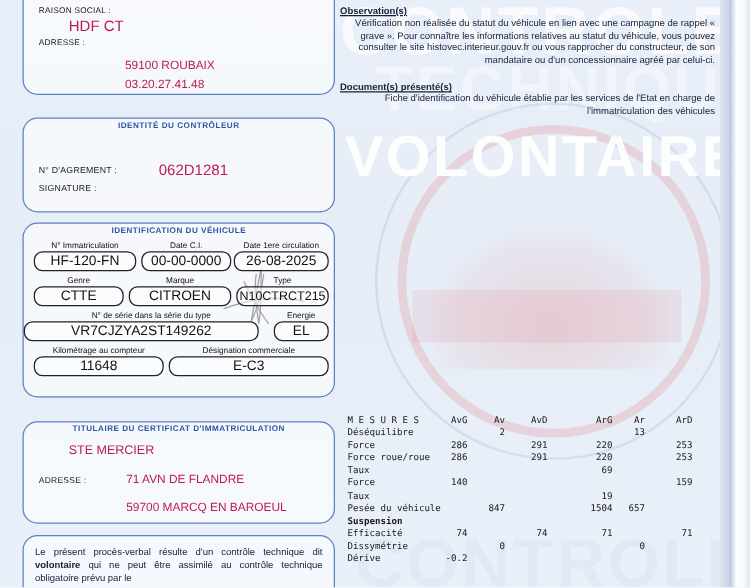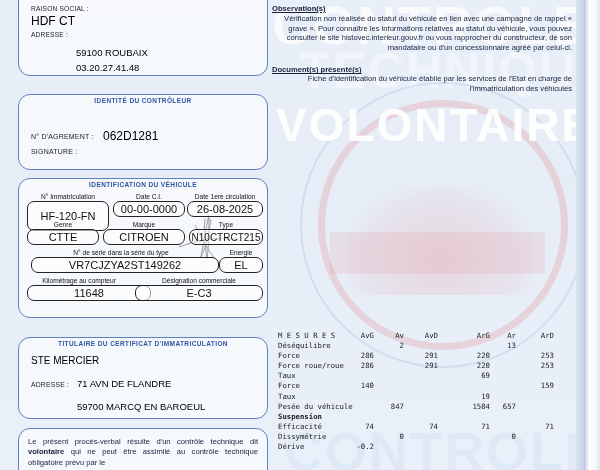--- a/index.html
+++ b/index.html
@@ -129,22 +129,23 @@
   .lbl {
     position: absolute;
     font-size: 7px;
     color: #1b1b1b;
     letter-spacing: .2px;
     white-space: nowrap;
   }
   .val {
     position: absolute;
     font-size: 11px;
-    color: #000000;
+    color: #be185d;
     white-space: nowrap;
+    margin-left: 24px;
   }
   .val-sm { font-size: 9.5px; }
 
   
   .fbox {
     position: absolute;
     border: 1.3px solid #222;
     border-radius: 7px;
     background: rgba(255,255,255,.55);
     display: flex;
@@ -273,45 +274,45 @@
       <path d="M8 34 C24 28, 46 22, 72 28" stroke="#15151a" stroke-width="1.1" fill="none"></path>
       <path d="M24 12 C30 24, 36 36, 44 46" stroke="#15151a" stroke-width="1" fill="none"></path>
       <path d="M40 6 C38 20, 36 32, 30 44" stroke="#15151a" stroke-width="1" fill="none"></path>
     </svg>
   </div>
 
   <div class="panel" style="left:18px; top:178px; width:250px; height:140px;">
     <div class="panel-title">IDENTIFICATION DU VÉHICULE</div>
 
     <div class="fcap" style="left:8px; top:14px; width:82px;">N° Immatriculation</div>
-    <div class="fbox" style="left:8px; top:22px; width:82px; height:30px;">HF-120-FN</div>
+    <div class="fbox" style="left:8px; top:22px; width:82px; height:16px;">HF-120-FN</div>
 
     <div class="fcap" style="left:94px; top:14px; width:72px;">Date C.I.</div>
     <div class="fbox" style="left:94px; top:22px; width:72px; height:16px;">00-00-0000</div>
 
     <div class="fcap" style="left:168px; top:14px; width:76px;">Date 1ere circulation</div>
     <div class="fbox" style="left:168px; top:22px; width:76px; height:16px;">26-08-2025</div>
 
     <div class="fcap" style="left:8px; top:42px; width:72px;">Genre</div>
     <div class="fbox" style="left:8px; top:50px; width:72px; height:16px;">CTTE</div>
 
     <div class="fcap" style="left:84px; top:42px; width:82px;">Marque</div>
     <div class="fbox" style="left:84px; top:50px; width:82px; height:16px;">CITROEN</div>
 
     <div class="fcap" style="left:170px; top:42px; width:74px;">Type</div>
     <div class="fbox" style="left:170px; top:50px; width:74px; height:16px; font-size:10px;">N10CTRCT215</div>
 
     <div class="fcap" style="left:8px; top:70px; width:188px;">N° de série dans la série du type</div>
-    <div class="fbox" style="left:12px; top:78px; width:188px; height:16px;">VR7CJZYA2ST149262</div>
+    <div class="fbox" style="left:0; top:78px; width:188px; height:16px;">VR7CJZYA2ST149262</div>
 
     <div class="fcap" style="left:200px; top:70px; width:44px;">Energie</div>
     <div class="fbox" style="left:200px; top:78px; width:44px; height:16px;">EL</div>
 
     <div class="fcap" style="left:8px; top:98px; width:104px;">Kilométrage au compteur</div>
-    <div class="fbox" style="left:8px; top:106px; width:124px; height:16px;">11648</div>
+    <div class="fbox" style="left:8px; top:106px; width:104px; height:16px;">11648</div>
 
     <div class="fcap" style="left:116px; top:98px; width:128px;">Désignation commerciale</div>
     <div class="fbox" style="left:116px; top:106px; width:128px; height:16px;">E-C3</div>
   </div>
 
   <div class="panel" style="left:18px; top:337px; width:250px; height:82px;">
     <div class="panel-title">TITULAIRE DU CERTIFICAT D'IMMATRICULATION</div>
     <div class="val" style="left:12px; top:17px; font-size:10px;">STE MERCIER</div>
     <div class="lbl" style="left:12px; top:43px; font-size:6.8px;">ADRESSE :</div>
     <div class="val val-sm" style="left:58px; top:40px;">71 AVN DE FLANDRE</div>

